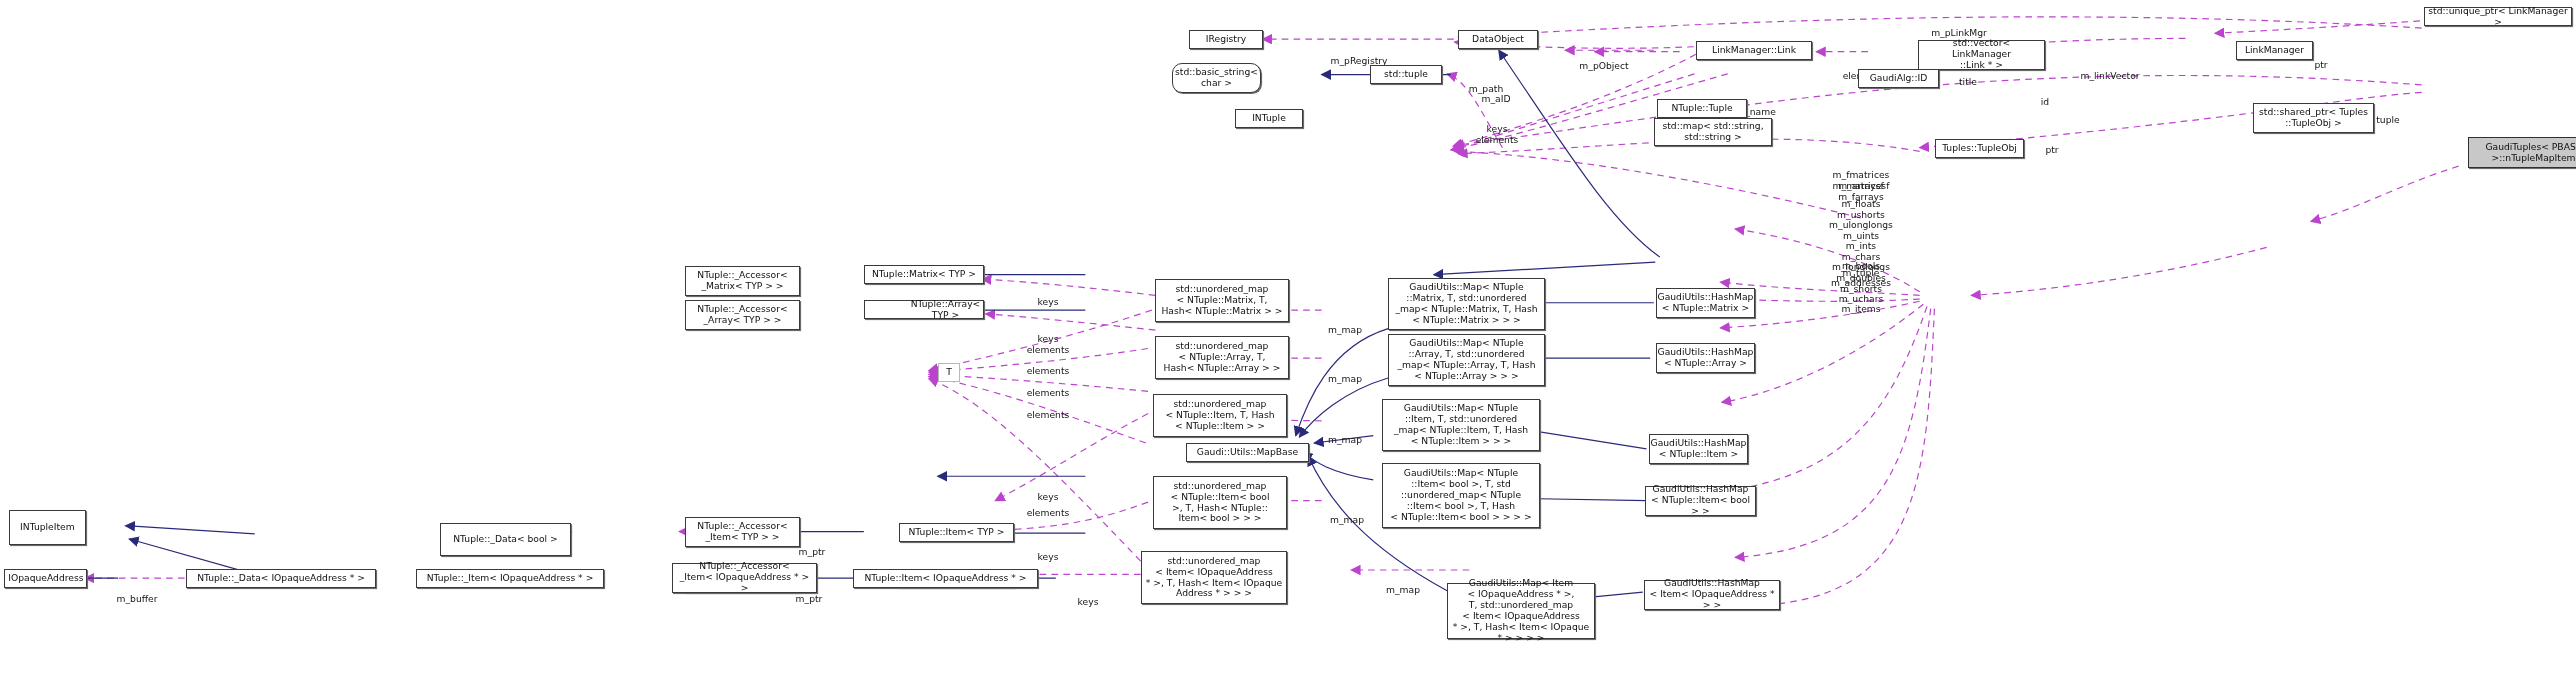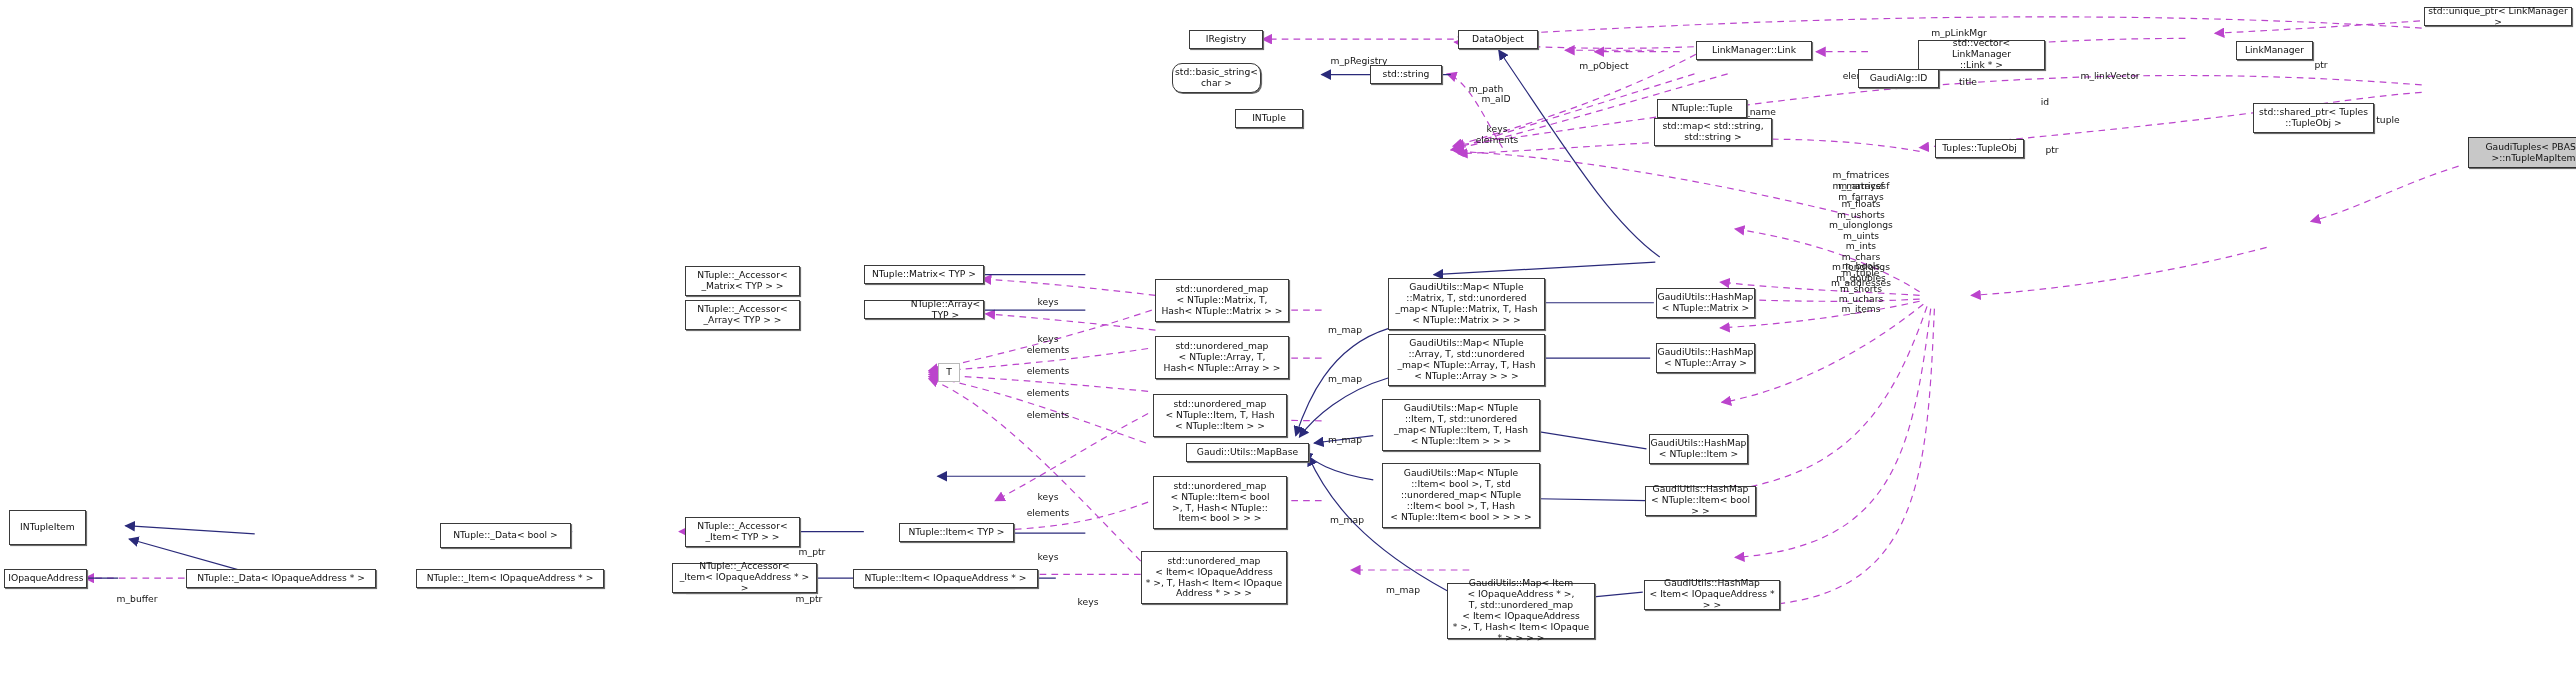--- a/index.html
+++ b/index.html
@@ -150,21 +150,21 @@
   <div class="node" style="left:1189px;top:29.5px;width:74px;height:19px;">IRegistry</div>
   <div class="node" style="left:1458px;top:29.5px;width:80px;height:19px;">DataObject</div>
   <div class="node" style="left:1696px;top:41px;width:116px;height:19px;">LinkManager::Link</div>
   <div class="node" style="left:1918px;top:40px;width:127px;height:29.5px;">std::vector&lt; LinkManager
 ::Link * &gt;</div>
   <div class="node" style="left:2188px;top:41px;width:77px;height:19px;margin-left:48px;">LinkManager</div>
   <div class="node" style="left:2424px;top:7.4px;width:148px;height:19px;">std::unique_ptr&lt; LinkManager &gt;</div>
 
   <div class="node" style="left:1172px;top:63px;width:89px;height:29.5px;border-radius:10px;">std::basic_string&lt;
 char &gt;</div>
-  <div class="node" style="left:1370px;top:65px;width:72px;height:19px;">std::string</div>
+  <div class="node" style="left:1370px;top:65px;width:72px;height:19px;">std::tuple</div>
   <div class="node" style="left:1858px;top:69px;width:81px;height:19px;">GaudiAlg::ID</div>
   <div class="node hl" style="left:2468px;top:137px;width:131px;height:31px;">GaudiTuples&lt; PBASE
 &gt;::nTupleMapItem</div>
 
   <div class="node" style="left:1235px;top:109px;width:68px;height:19px;">INTuple</div>
   <div class="node" style="left:1657px;top:99px;width:90px;height:19px;">NTuple::Tuple</div>
   <div class="node" style="left:1654px;top:118px;width:118px;height:28px;">std::map&lt; std::string,
 std::string &gt;</div>
   <div class="node" style="left:2253px;top:103px;width:121px;height:29.5px;">std::shared_ptr&lt; Tuples
 ::TupleObj &gt;</div>
@@ -233,21 +233,21 @@
   <div class="node" style="left:1644px;top:580px;width:136px;height:29.5px;">GaudiUtils::HashMap
 &lt; Item&lt; IOpaqueAddress * &gt; &gt;</div>
 
   <div class="node" style="left:685px;top:517px;width:115px;height:29.5px;">NTuple::_Accessor&lt;
 _Item&lt; TYP &gt; &gt;</div>
   <div class="node" style="left:899px;top:523px;width:115px;height:19px;">NTuple::Item&lt; TYP &gt;</div>
   <div class="node" style="left:685px;top:563px;width:115px;height:29.5px;">NTuple::_Accessor&lt;
 _Item&lt; bool &gt; &gt;</div>
   <div class="node" style="left:899px;top:569px;width:115px;height:19px;">NTuple::Item&lt; bool &gt;</div>
 
-  <div class="node" style="left:440px;top:523px;width:131px;height:25px;">NTuple::_Data&lt; bool &gt;</div>
+  <div class="node" style="left:440px;top:523px;width:131px;height:33px;">NTuple::_Data&lt; bool &gt;</div>
   <div class="node" style="left:8.9px;top:510px;width:77px;height:35px;">INTupleItem</div>
   <div class="node" style="left:4.4px;top:569px;width:83px;height:19px;">IOpaqueAddress</div>
   <div class="node" style="left:186px;top:569px;width:190px;height:19px;">NTuple::_Data&lt; IOpaqueAddress * &gt;</div>
   <div class="node" style="left:416px;top:569px;width:188px;height:19px;">NTuple::_Item&lt; IOpaqueAddress * &gt;</div>
   <div class="node" style="left:672px;top:563px;width:145px;height:29.5px;">NTuple::_Accessor&lt;
 _Item&lt; IOpaqueAddress * &gt; &gt;</div>
   <div class="node" style="left:853px;top:569px;width:185px;height:19px;">NTuple::Item&lt; IOpaqueAddress * &gt;</div>
 
   <div class="elabel" style="left:1359px;top:28px;">m_pRegistry</div>
   <div class="elabel" style="left:1604px;top:33px;">m_pObject</div>

